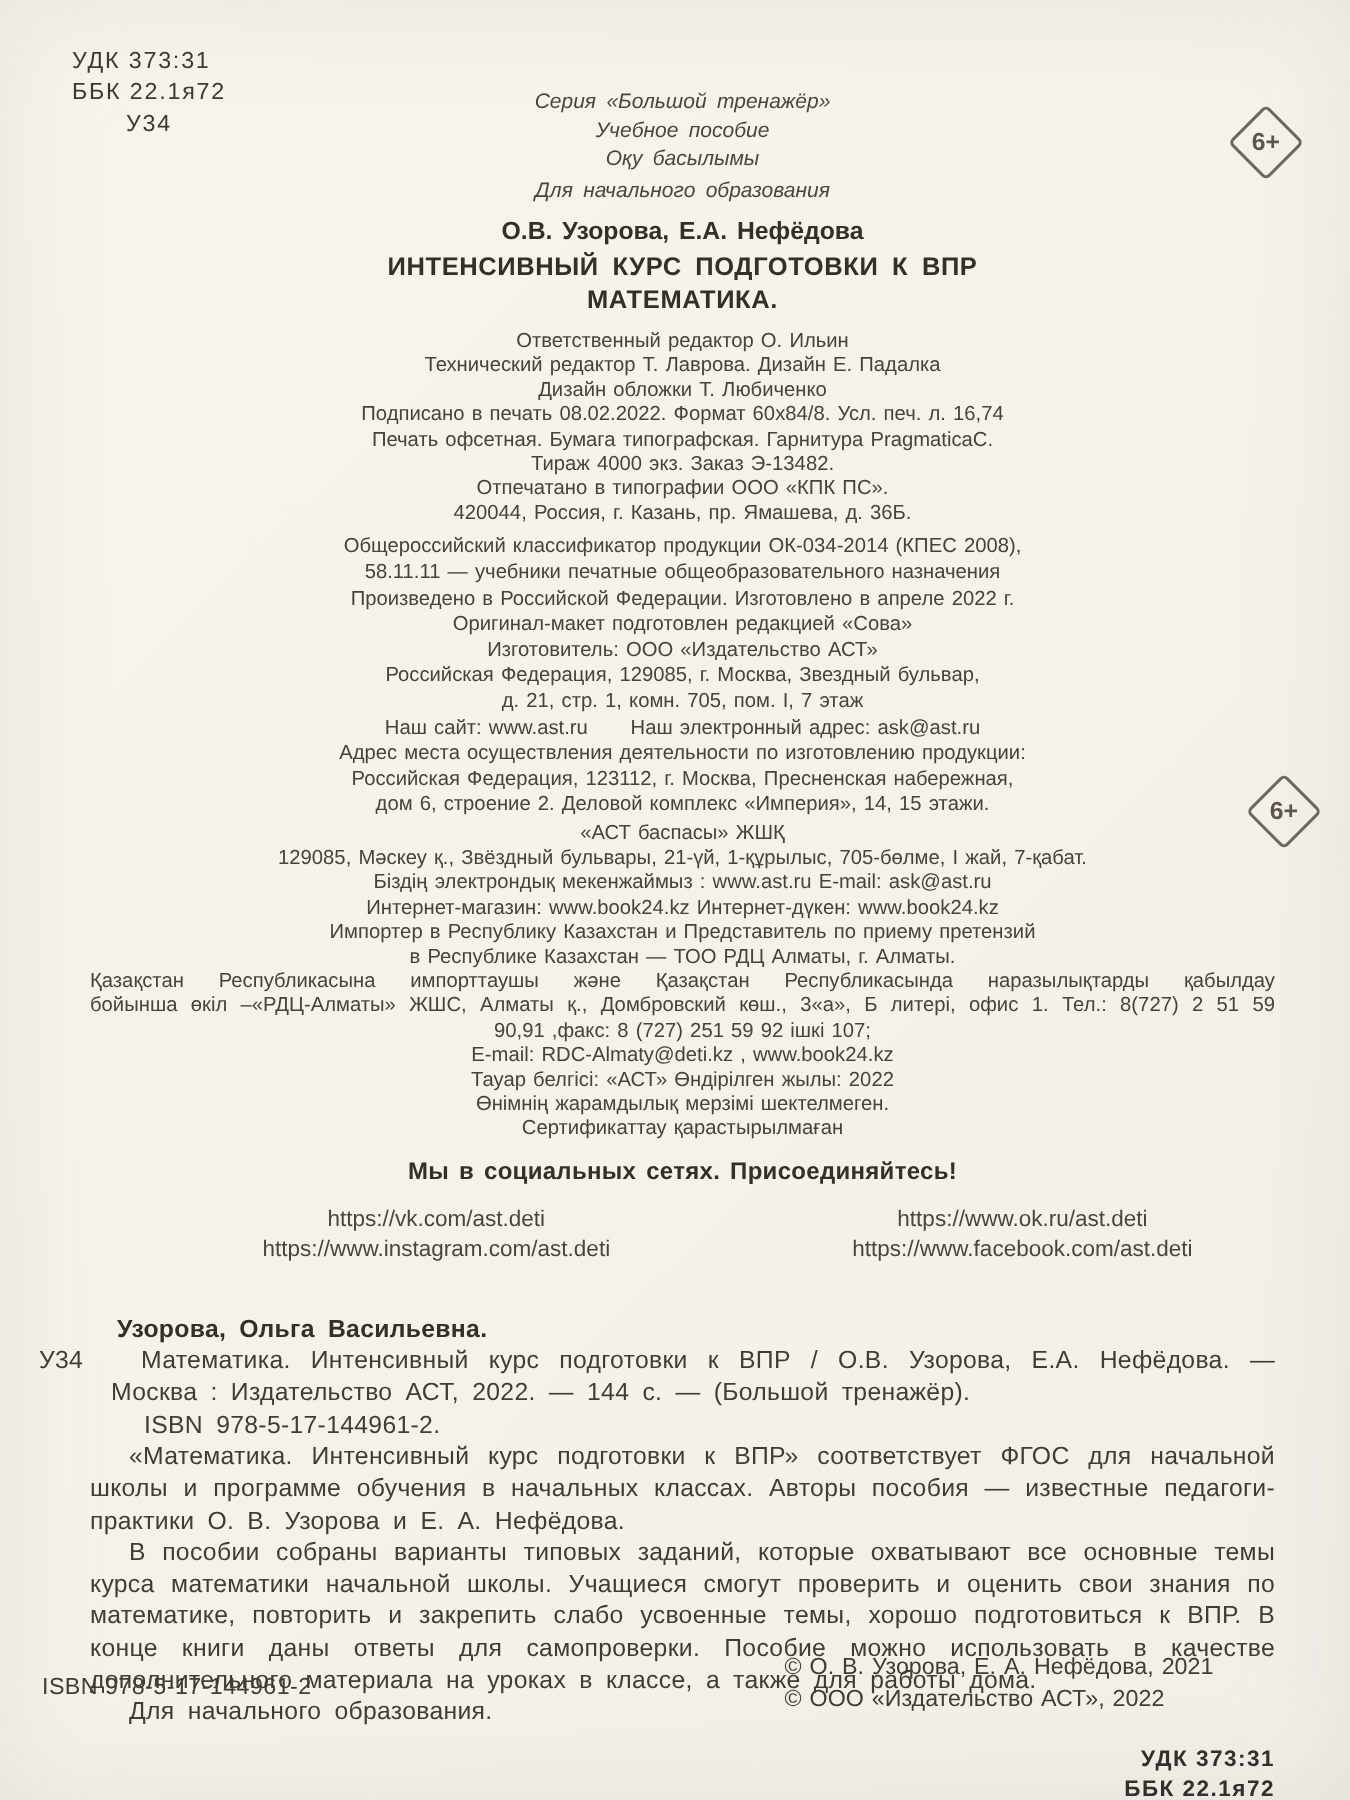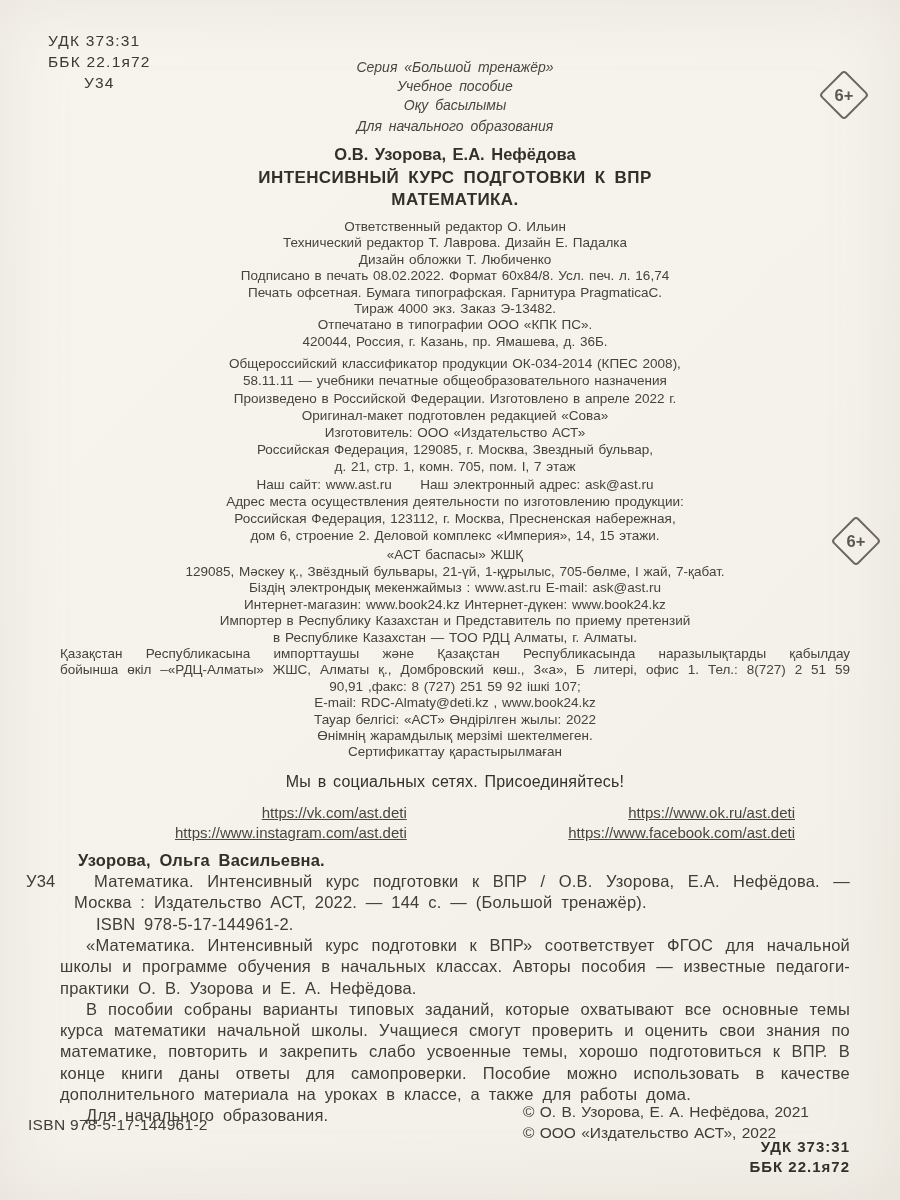--- a/index.html
+++ b/index.html
@@ -30,24 +30,24 @@
   .udk-top .u34{text-align:center;}
   .centered{text-align:center;}
   .series{margin:0;padding-top:42px;font-style:italic;font-size:14px;line-height:19px;word-spacing:3px;color:#4a453f;}
   .series .gap{margin-top:2px;}
   .authors{margin-top:8px;font-weight:bold;font-size:16.5px;line-height:21px;word-spacing:2px;color:#332f2a;}
   .booktitle{font-weight:bold;font-size:17px;line-height:21.5px;letter-spacing:.4px;word-spacing:4px;color:#332f2a;margin-top:2px;}
   .imprint{margin-top:9px;font-size:13.5px;line-height:16.4px;word-spacing:1px;}
   .production{margin-top:5px;font-size:13.5px;line-height:17.2px;word-spacing:1px;}
   .kz{margin-top:3px;font-size:13.5px;line-height:16.4px;word-spacing:1px;}
   .kz .just{text-align:justify;text-align-last:justify;}
-  .social-heading{margin-top:12px;font-weight:normal;font-size:16px;letter-spacing:.2px;word-spacing:2px;color:#332f2a;}
+  .social-heading{margin-top:12px;font-weight:bold;font-size:16px;letter-spacing:.2px;word-spacing:2px;color:#332f2a;}
   .social-links{display:flex;justify-content:space-between;margin-top:12px;padding:0 55px 0 115px;font-size:15px;line-height:20.5px;color:#4a453f;}
-  .social-links .col{text-align:right;text-decoration:underline;}
-  .bib{position:relative;margin-top:6px;font-size:16.5px;line-height:21.3px;word-spacing:4px;letter-spacing:.2px;color:#403c36;}
+  .social-links .col{text-align:center;}
+  .bib{position:relative;margin-top:32px;font-size:16.5px;line-height:21.3px;word-spacing:4px;letter-spacing:.2px;color:#403c36;}
   .bib-author{font-weight:bold;padding-left:18px;color:#332f2a;}
   .bib-entry{position:relative;text-align:justify;}
   .bib-code{position:absolute;left:-34px;top:0;font-size:16.5px;}
   .bib-desc{display:block;padding-left:14px;text-indent:20px;}
   .bib-isbn{padding-left:36px;}
   .annotation p{margin:0;text-align:justify;text-indent:26px;}
   .annotation .no-just{text-align:left;}
   .udk-bottom{margin-top:10px;text-align:right;font-weight:bold;font-size:15px;line-height:20.5px;letter-spacing:1px;color:#33302b;}
   .footer-isbn{position:absolute;left:28px;top:1116px;font-size:15.5px;letter-spacing:.3px;color:#403c36;}
   .copyrights{position:absolute;left:523px;top:1101px;font-size:15.5px;line-height:21px;word-spacing:1px;color:#403c36;}

